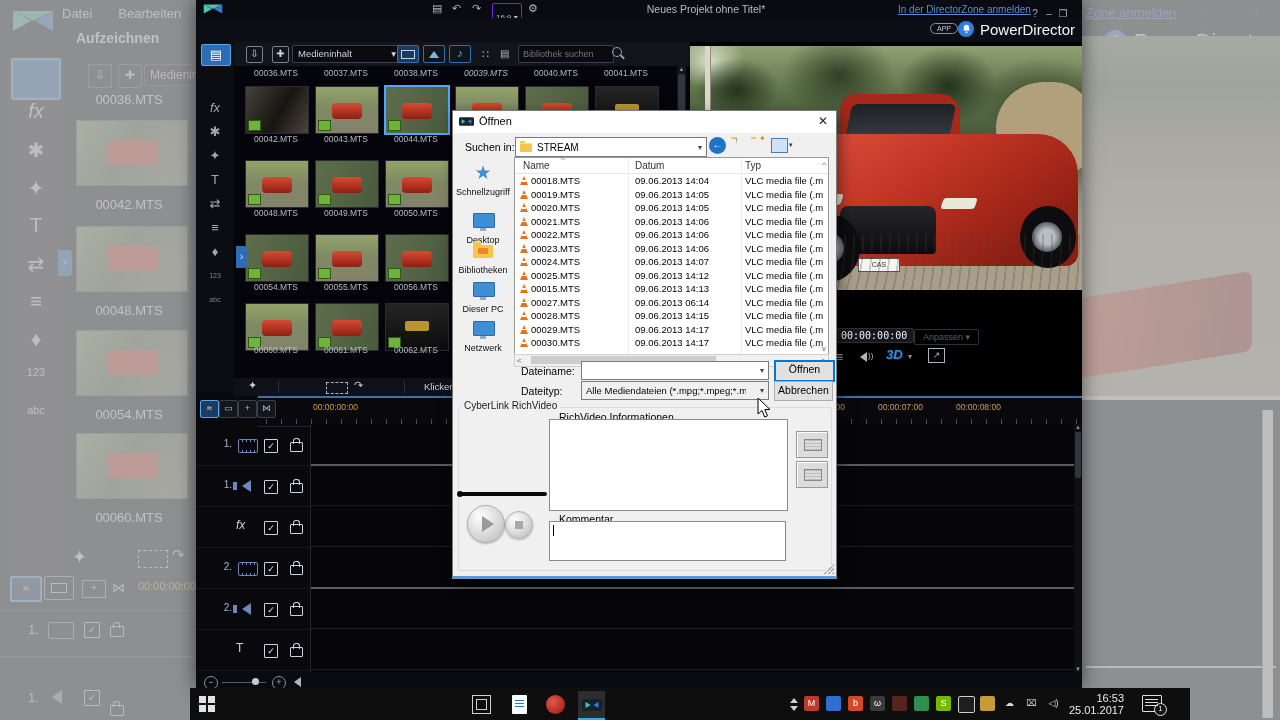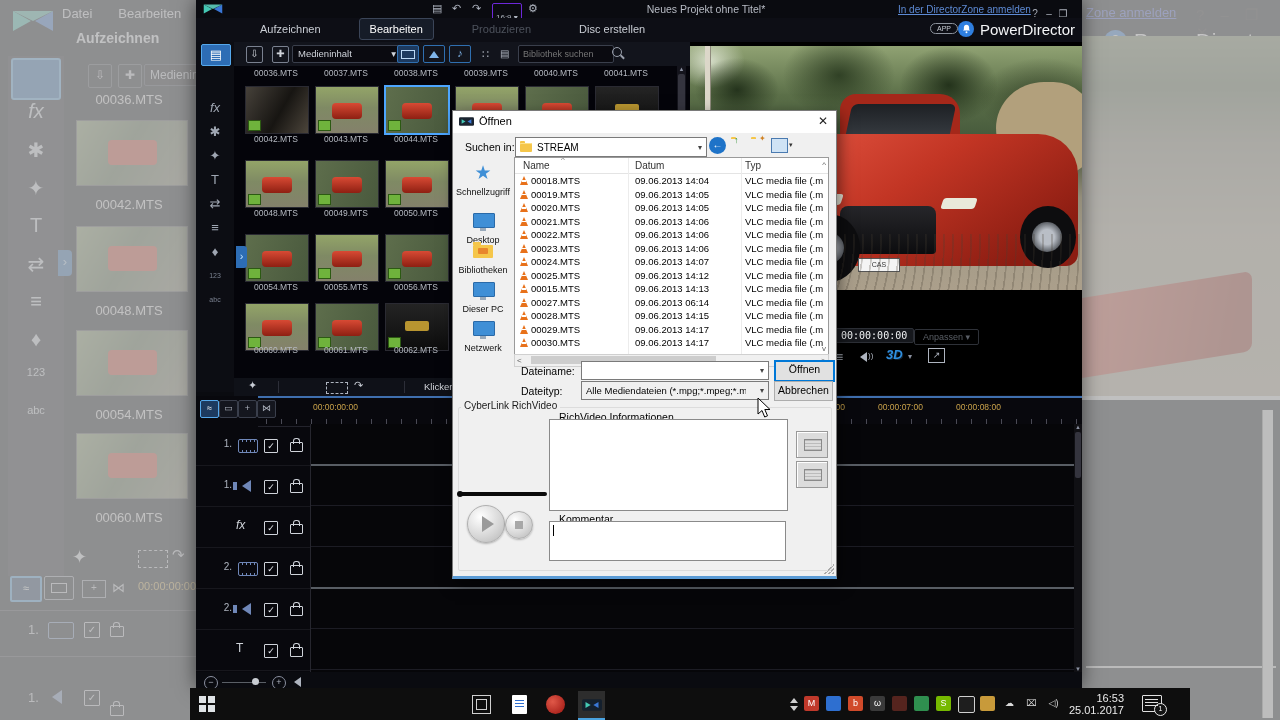--- a/index.html
+++ b/index.html
@@ -270,21 +270,20 @@
       <div class="tb-ic" style="left:236px">▤</div>
       <div class="tb-ic" style="left:256px">↶</div>
       <div class="tb-ic" style="left:276px">↷</div>
       <div class="a aspect" style="left:296px;top:3px"><span>16:9</span> ▾</div>
       <div class="tb-ic" style="left:332px">⚙</div>
       <div class="a app-title" style="left:380px;top:3px;width:260px;text-align:center">Neues Projekt ohne Titel*</div>
       <div class="a signin" style="left:702px;top:4px">In der DirectorZone anmelden</div>
       <div class="a" style="left:832px;top:3px" id="in-win"><span class="winbtn">?</span><span class="winbtn">–</span><span class="winbtn">❐</span><span class="winbtn">✕</span></div>
     </div>
     <div class="a tabrow">
-      <div class="a" style="left:40px;top:0" id="in-tabs"><div class="tab">Aufzeichnen</div><div class="tab active">Bearbeiten</div><div class="tab dim">Produzieren</div><div class="tab">Disc erstellen</div></div>
       <div class="a badge" style="left:734px;top:5px">APP</div>
       <div class="a" style="left:762px;top:3px;width:16px;height:16px;border-radius:50%;background:#2f7fe0"></div>
       <svg class="a" style="left:765.5px;top:6px" width="9" height="10" viewBox="0 0 13 14">
           <path d="M6.5 1c2.4 0 3.8 1.8 3.8 3.8v2.8l1.4 1.6H1.3l1.4-1.6V4.8C2.7 2.8 4.1 1 6.5 1z" fill="#fff"></path>
           <circle cx="6.5" cy="11.6" r="1.4" fill="#fff"></circle>
         </svg>
       <div class="a brand" style="left:784px;top:3px">PowerDirector</div>
     </div>
 
     <div class="a iconbar" id="in-side">
@@ -320,21 +319,21 @@
     </div>
 
     <div class="a library" id="library">
       <div class="a" style="left:443px;top:0;width:9px;height:312px;background:#14141c">
         <div style="color:#8a90a0;font-size:6px;text-align:center">▲</div>
         <div style="margin:2px 1px;width:7px;height:60px;background:#34343e;border-radius:2px"></div>
       </div>
     <div class="lib-lbl" style="left: 11px; top: 2px;">00036.MTS</div>
         <div class="lib-lbl" style="left: 81px; top: 2px;">00037.MTS</div>
         <div class="lib-lbl" style="left: 151px; top: 2px;">00038.MTS</div>
-        <div class="lib-lbl" style="left: 221px; top: 2px;">00039.MTS</div>
+        <div class="lib-lbl" style="left: 221px; top: 2px; font-style: italic;">00039.MTS</div>
         <div class="lib-lbl" style="left: 291px; top: 2px;">00040.MTS</div>
         <div class="lib-lbl" style="left: 361px; top: 2px;">00041.MTS</div>
         <div class="thumb v0" style="left: 11px; top: 20px;">
           <div class="clip"></div>
         </div>
         <div class="thumb v1" style="left: 81px; top: 20px;">
           <div class="carblob"></div>
           <div class="clip"></div>
         </div>
         <div class="thumb v2 sel" style="left: 151px; top: 20px;">

